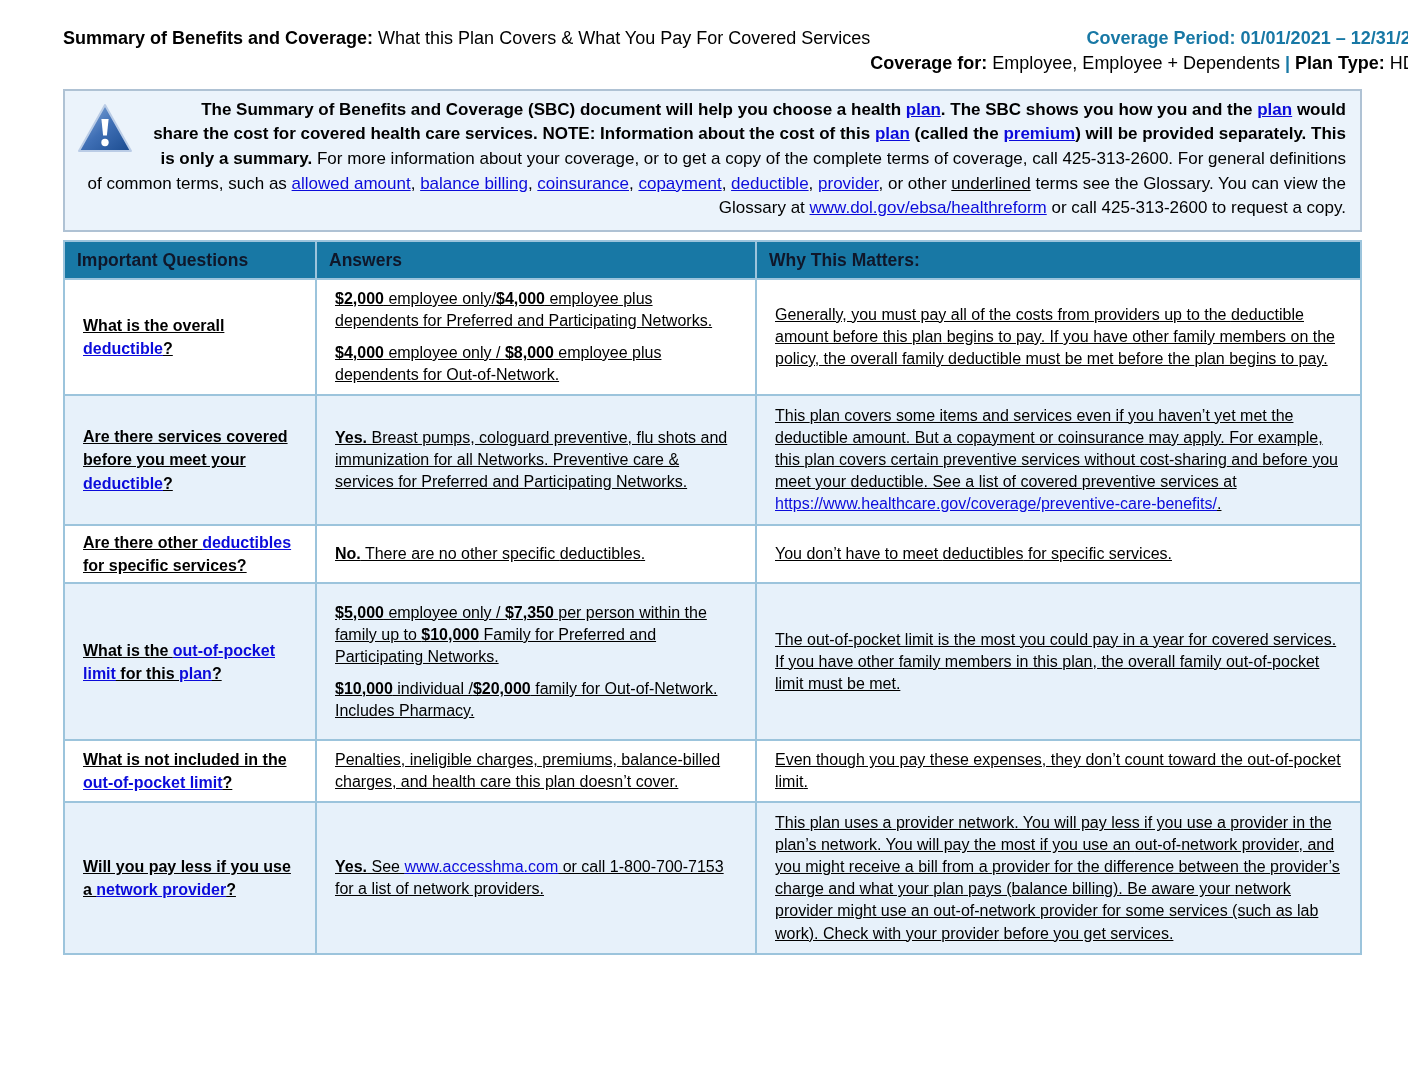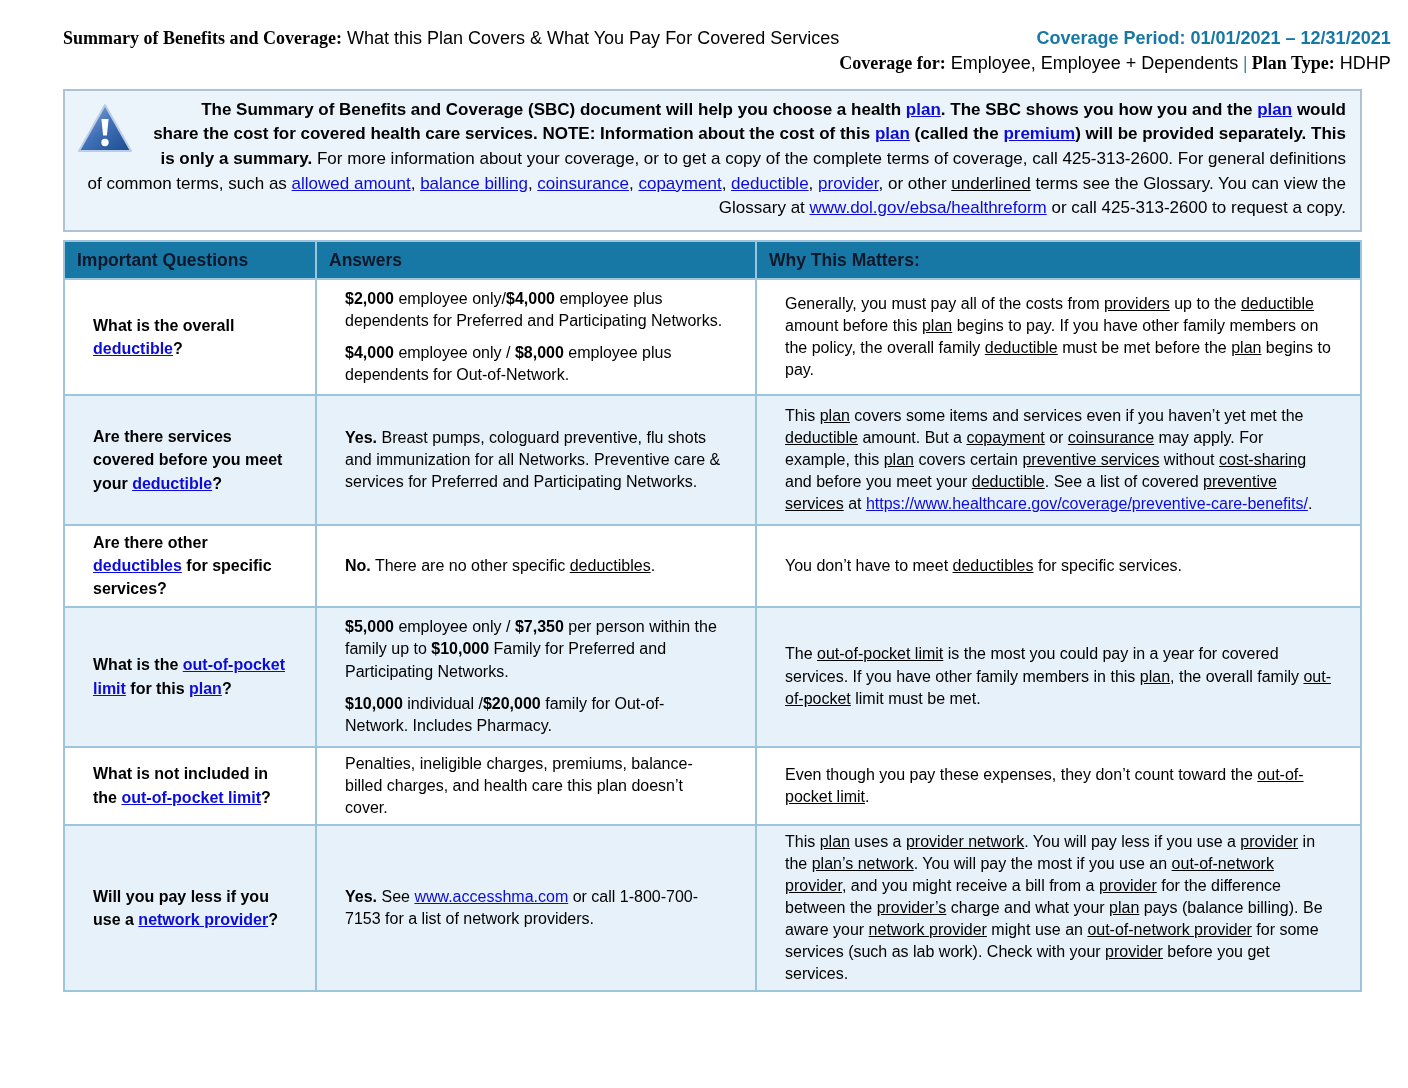--- a/index.html
+++ b/index.html
@@ -11,21 +11,21 @@
   body{
     width:1408px;height:1088px;overflow:hidden;background:#fff;color:var(--text);
     font-family:"Liberation Sans", sans-serif;
   }
   .page{padding:26px 46px 0 63px;}
 
   
   .doc-header{display:flex;justify-content:space-between;align-items:flex-start;font-size:18px;line-height:1.38;}
   .hdr-left{white-space:nowrap;}
   .hdr-right{text-align:right;padding-right:16px;white-space:nowrap;}
-  .bold{font-weight:bold;font-family:Liberation Serif, serif;}
+  .bold{font-weight:bold;}
   .teal{color:var(--accent);}
   .plan-name{font-weight:bold;color:var(--accent);padding-left:7px;}
   .coverage-period{font-weight:bold;color:var(--accent);}
 
   
   .intro{
     margin-top:13px;background:var(--intro-bg);border:2px solid #AFC2D4;
     padding:7px 14px 9px 10px;font-size:17px;line-height:1.45;min-height:130px;text-align:right;
   }
   .intro-icon{float:left;width:56px;height:68px;margin:5px 20px 0 2px;}
@@ -34,25 +34,25 @@
   
   table.benefits{
     width:100%;border-collapse:collapse;table-layout:fixed;margin-top:8px;
     font-size:16px;line-height:1.38;border:2px solid var(--border-outer);
   }
   col.c-q{width:252px;} col.c-a{width:440px;}
   th{
     background:var(--accent);color:#0f172a;font-weight:bold;font-size:17.5px;
     text-align:left;padding:6px 12px;border:2px solid var(--border-inner);height:34px;
   }
-  td{border:2px solid var(--border-inner);vertical-align:middle;padding:5px 28px;}
+  td{border:2px solid var(--border-inner);vertical-align:middle;padding:5px 18px;text-decoration:underline;}
   .q-cell{font-weight:bold;line-height:1.45;}
   .row-even{background:var(--row-alt);}
   .r1 td{height:116px;} .r2 td{height:130px;margin-left:26px;} .r3 td{height:52px;}
-  .r4 td{height:140px;} .r5 td{height:62px;} .r6 td{height:152px;}
+  .r4 td{height:157px;} .r5 td{height:62px;} .r6 td{height:152px;}
   .cell-p{margin:0 0 10px 0;}
   .cell-p:last-child{margin-bottom:0;}
 
   
   .seg-b{font-weight:bold;}
   .seg-l{color:var(--link);text-decoration:underline;}
   .seg-u{text-decoration:underline;}
 
   
   .footer{text-align:right;padding:44px 20px 0 0;color:var(--accent);font-weight:bold;font-size:17px;}

